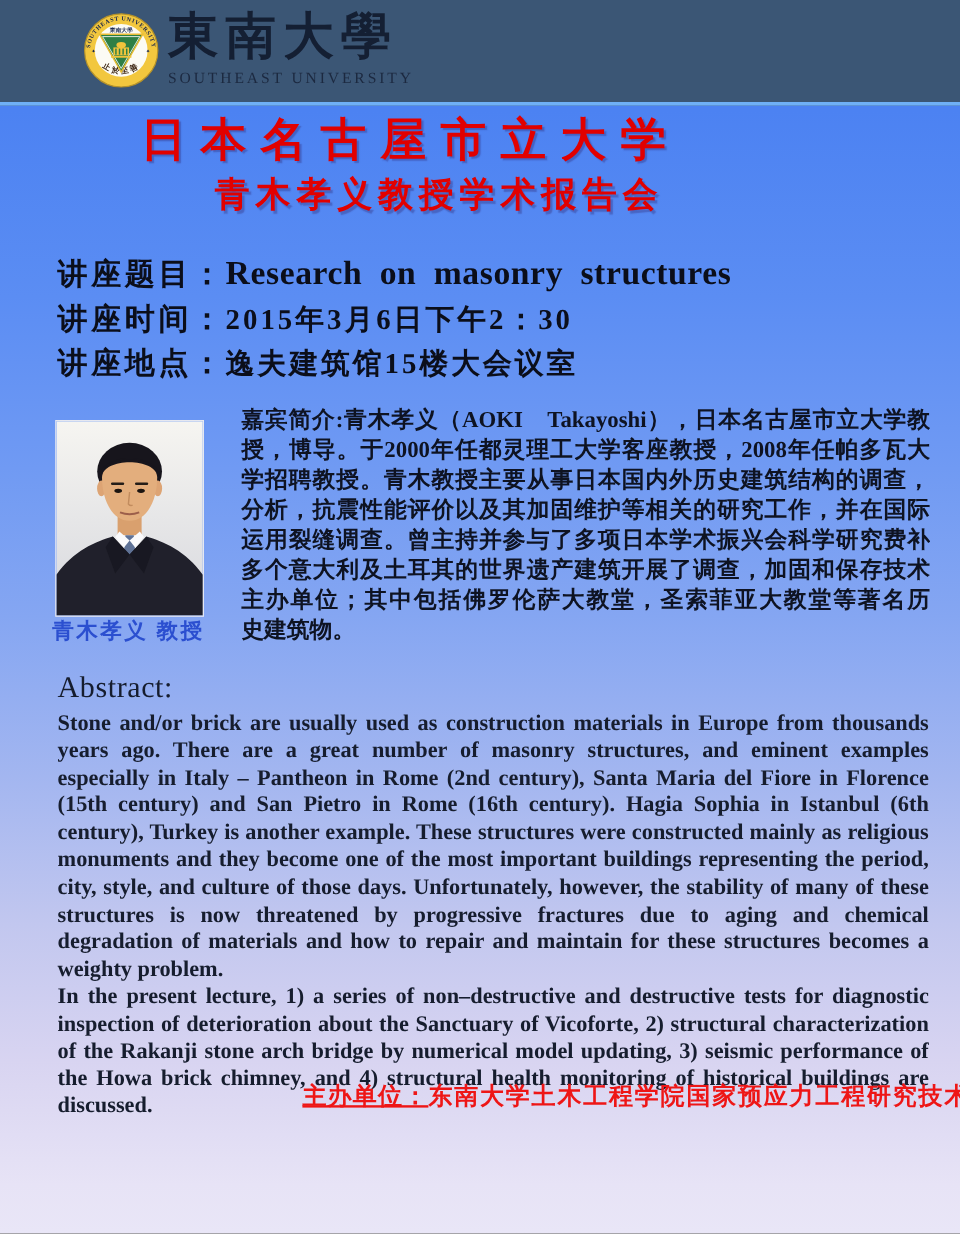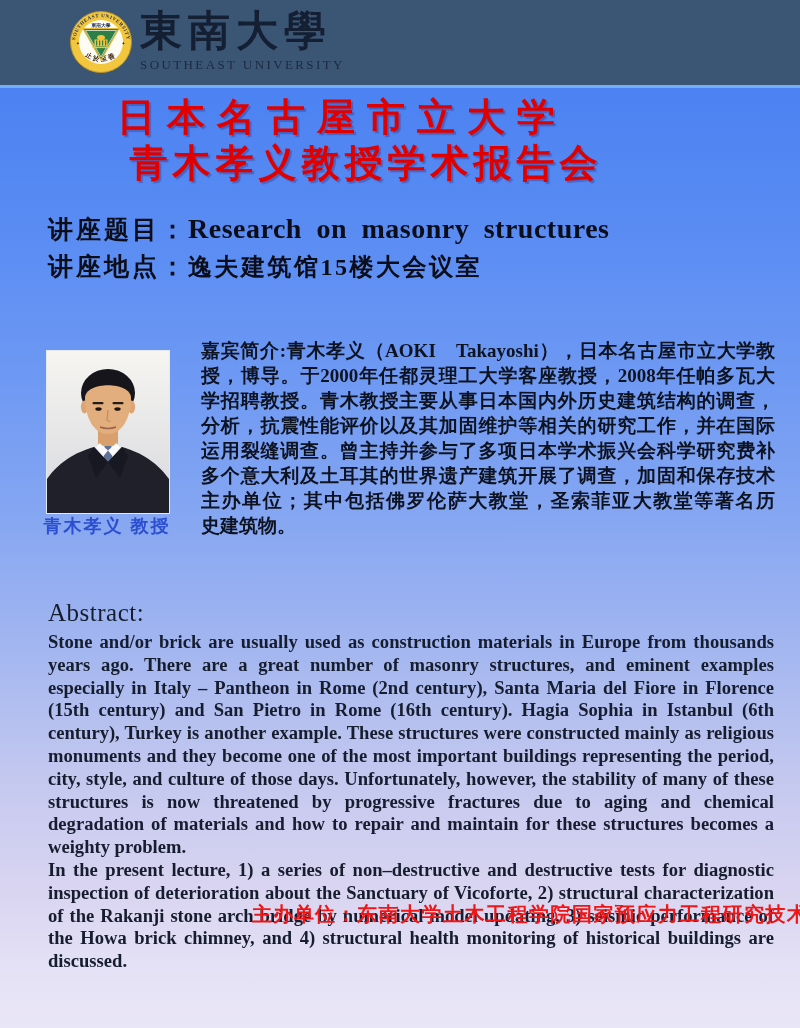--- a/index.html
+++ b/index.html
@@ -25,21 +25,21 @@
     font-family:"Liberation Serif", serif;font-size:13px;color:#1c2940;
     letter-spacing:2.4px;line-height:15px;white-space:nowrap;margin-top:1px;
   }
   
   .title-block{
     position:absolute;left:0;top:94px;width:684px;text-align:center;
     color:#e10000;font-weight:bold;
     text-shadow:2px 2px 1px rgba(40,20,90,0.30);
   }
   .title-line1{font-size:38px;line-height:46px;letter-spacing:12px;white-space:nowrap;}
-  .title-line2{font-size:38px;line-height:46px;letter-spacing:5px;white-space:nowrap;padding-left:48px;}
+  .title-line2{font-size:29px;line-height:46px;letter-spacing:5px;white-space:nowrap;padding-left:48px;}
   
   .info-block{position:absolute;left:48px;top:212px;width:720px;color:#0b0e1a;}
   .info-row{line-height:34px;white-space:nowrap;}
   .info-label{
     font-family:"Liberation Serif", serif;font-weight:bold;font-size:25px;
     letter-spacing:3px;display:inline-block;width:140px;
   }
   .info-value-en{
     font-family:"Liberation Serif", serif;font-weight:bold;font-size:28px;
     word-spacing:7px;letter-spacing:0.5px;
@@ -57,32 +57,32 @@
     position:absolute;left:34px;top:514px;width:146px;text-align:center;
     color:#2b4fd0;font-weight:bold;font-size:18px;letter-spacing:2px;white-space:nowrap;
   }
   .bio{position:absolute;left:201px;top:338px;width:574px;color:#0e1322;}
   .bio-line{
     font-family:"Liberation Serif", serif;font-weight:bold;font-size:19px;
     line-height:25px;text-align:justify;text-align-last:justify;white-space:nowrap;overflow:hidden;
   }
   .bio-line.last{text-align-last:left;}
   
-  .abstract{position:absolute;left:48px;top:598px;width:726px;color:#161d2e;}
+  .abstract{position:absolute;left:48px;top:559px;width:726px;color:#161d2e;}
   .abstract-heading{
     font-family:"Liberation Serif", serif;font-size:25px;line-height:30px;
     letter-spacing:0.5px;margin-bottom:3px;
   }
   .abstract p{
     font-family:"Liberation Serif", serif;font-weight:bold;font-size:18.6px;
     line-height:22.8px;text-align:justify;margin:0;
   }
   
   .hosts{position:absolute;left:252px;top:901px;display:flex;color:#ee1616;font-weight:bold;}
-  .hosts-label{font-size:20px;line-height:27px;letter-spacing:1px;white-space:nowrap;}
+  .hosts-label{font-size:20px;line-height:27px;letter-spacing:1px;white-space:nowrap;text-decoration:underline;}
   .hosts-orgs{display:flex;flex-direction:row;}
   .host-org{font-size:20px;line-height:27px;letter-spacing:1.5px;white-space:nowrap;}
 </style>
 </head>
 <body>
 
 <div class="poster">
 
   <div class="header-bar">
     <svg class="seal" viewBox="0 0 64 64">
@@ -120,20 +120,23 @@
   </div>
 
   <div class="title-block">
     <div class="title-line1">日本名古屋市立大学</div>
     <div class="title-line2">青木孝义教授学术报告会</div>
   </div>
 
   <div class="info-block">
     <div class="info-row">
       <span class="info-label">讲座题目：</span><span class="info-value-en">Research on masonry structures</span>
+    </div>
+    <div class="info-row">
+      <span class="info-label">讲座时间：</span><span class="info-value-cn">2015年3月6日下午2：30</span>
     </div>
     <div class="info-row">
       <span class="info-label">讲座地点：</span><span class="info-value-cn">逸夫建筑馆15楼大会议室</span>
     </div>
   </div>
 
   <svg class="photo" viewBox="0 0 122 162">
     <defs>
       <linearGradient id="pbg" x1="0" y1="0" x2="0" y2="1">
         <stop offset="0" stop-color="#f6f5f1"></stop>

